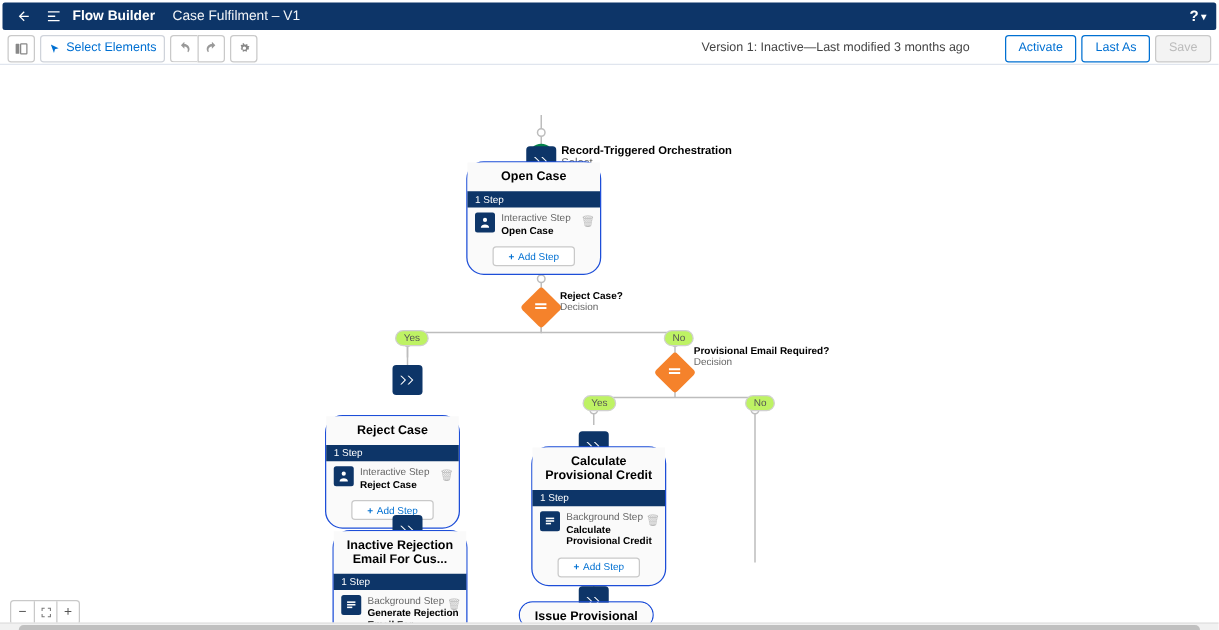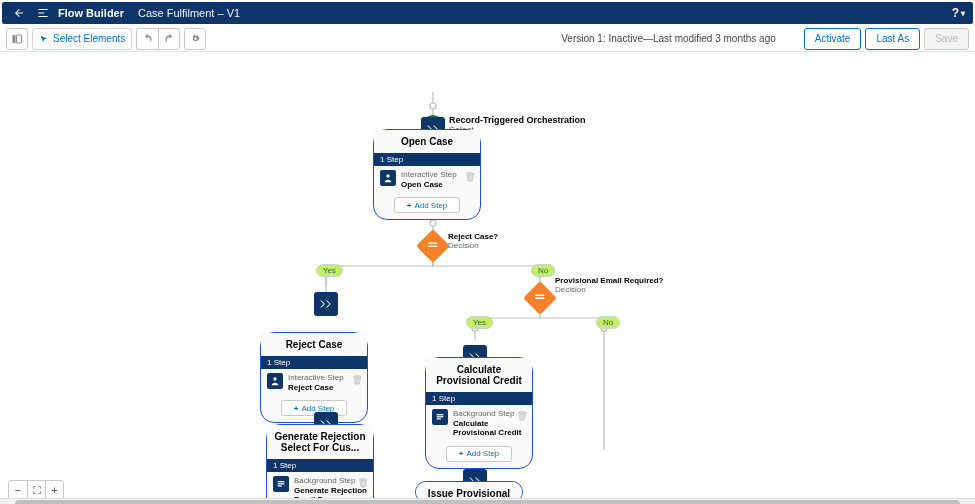--- a/index.html
+++ b/index.html
@@ -232,21 +232,21 @@
     </div>
     <button class="add-step">Add Step</button>
   </div>
 
   <div class="stage-head" style="left:314px; top:360px;">
     <svg width="14" height="10" viewBox="0 0 24 16" fill="#fff">
         <path d="M2 2l6 6-6 6 2 0 6-6-6-6zM12 2l6 6-6 6 2 0 6-6-6-6z"></path>
       </svg>
   </div>
   <div class="stage-card" style="left:266px; top:372px;">
-    <div class="card-title">Generate Rejection Select For Cus...</div>
+    <div class="card-title">Inactive Rejection Email For Cus...</div>
     <div class="badge">1 Step</div>
     <div class="step-row">
       <div class="step-icon">
           <svg viewBox="0 0 24 24">
             <rect x="4" y="5" width="16" height="3"></rect>
             <rect x="4" y="10" width="16" height="3"></rect>
             <rect x="4" y="15" width="10" height="3"></rect>
           </svg>
         </div>
       <div class="step-text">

